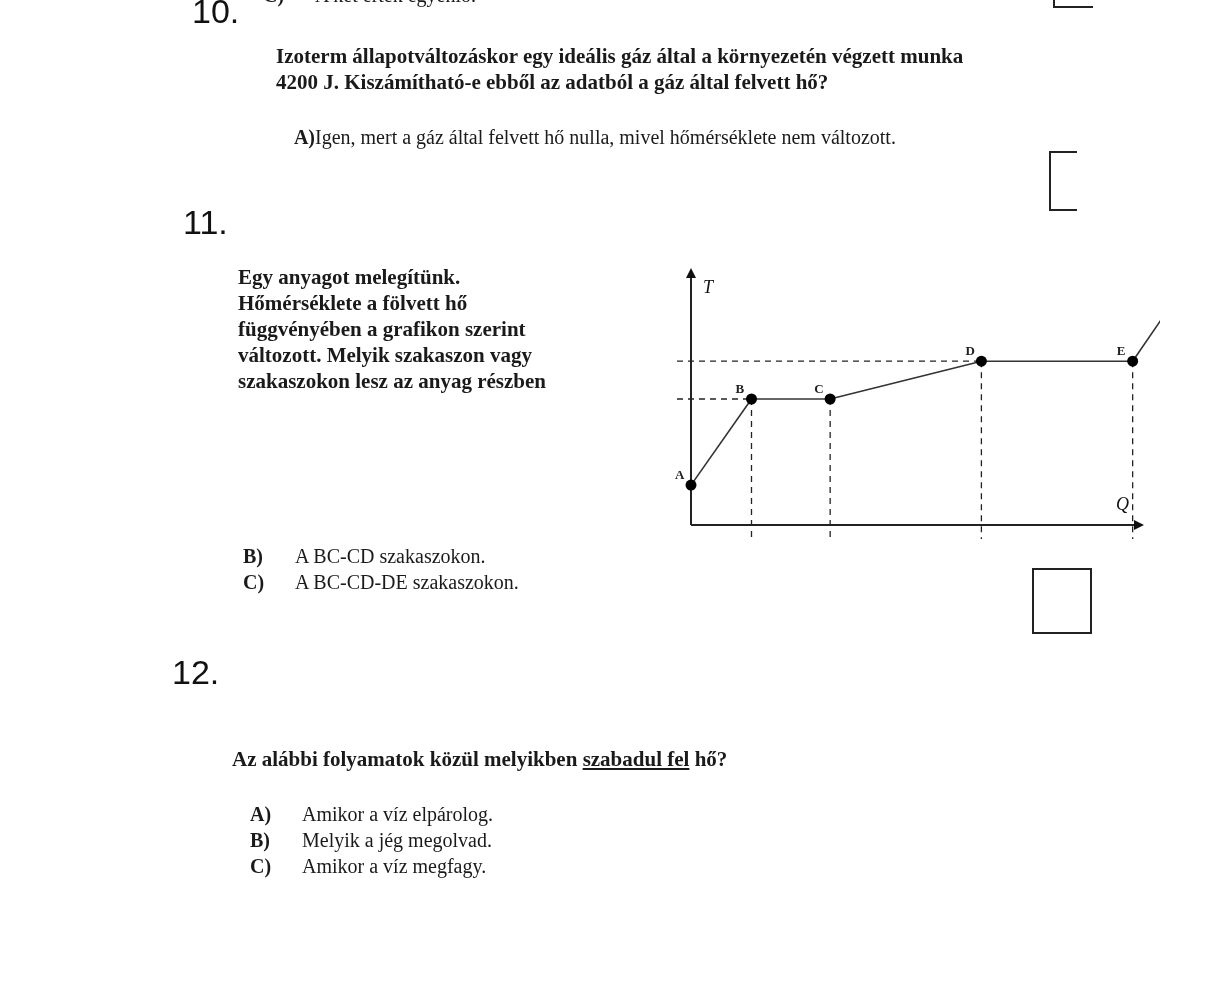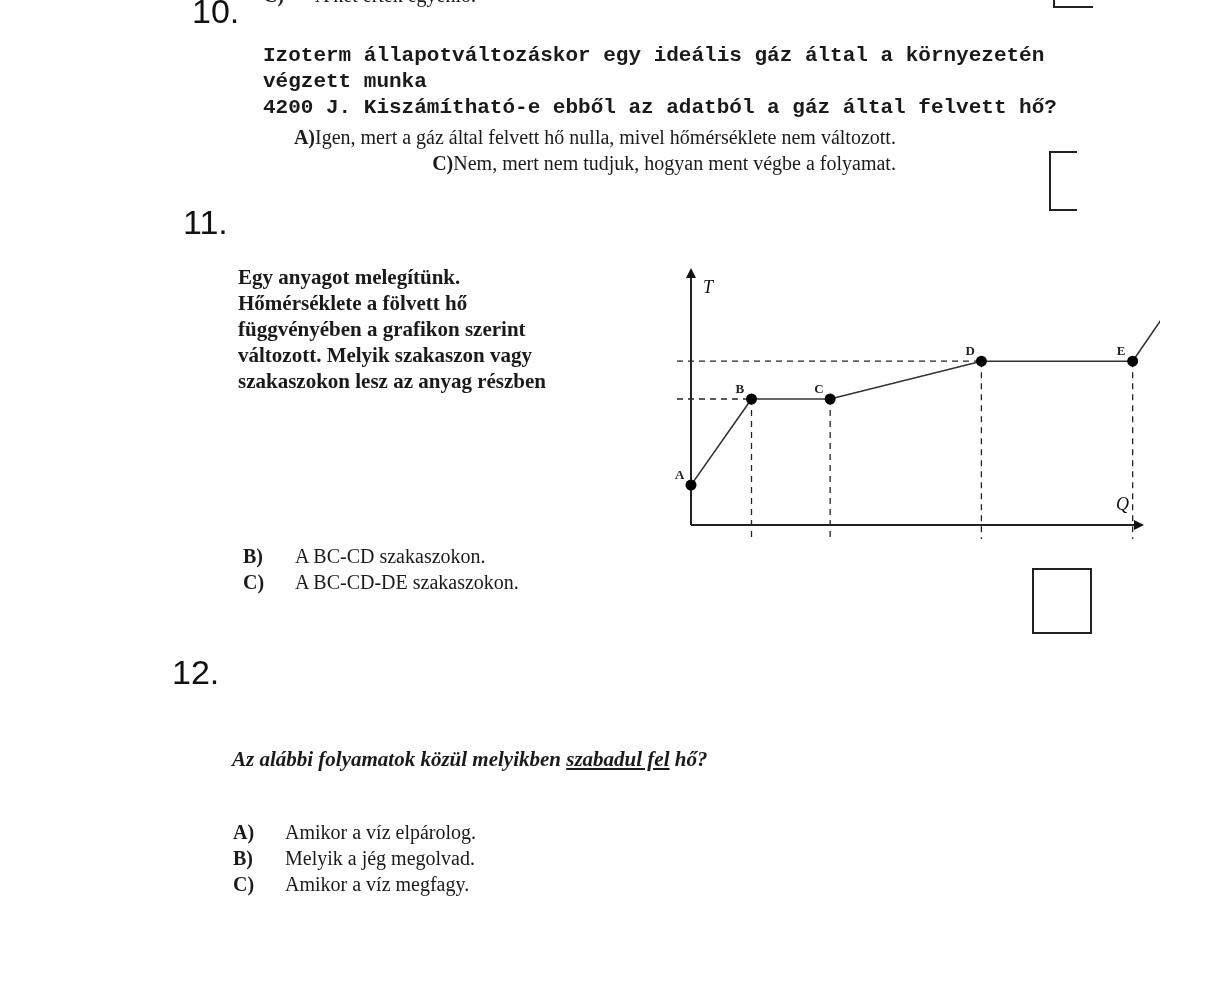--- a/index.html
+++ b/index.html
@@ -20,28 +20,27 @@
 <div class="abs clip-top" style="left:263px; top:0px; width:400px; height:8px;">
   <div class="opt" style="position:relative; top:-18px;">
     <span class="lbl">C)</span><span>A két érték egyenlő.</span>
   </div>
 </div>
 
 <div class="abs" style="left:1053px; top:-10px; width:38px; height:16px; border-left:2px solid #222; border-bottom:2px solid #222;"></div>
 
 <div class="abs qnum" style="left:192px; top:-6px;">10.</div>
 
-<div class="abs qtext" style="left:263px; top:43px; width:820px;font-family:Liberation Mono, monospace;">
+<div class="abs qtext" style="left:276px; top:43px; width:820px;">
   <div>Izoterm állapotváltozáskor egy ideális gáz által a környezetén végzett munka</div>
   <div>4200 J. Kiszámítható-e ebből az adatból a gáz által felvett hő?</div>
 </div>
 
 <div class="abs" style="left:263px; top:124px;text-align:right;">
   <div class="opt"><span class="lbl">A)</span><span>Igen, mert a gáz által felvett hő nulla, mivel hőmérséklete nem változott.</span></div>
-  <div class="opt"><span class="lbl">C)</span><span>Nem, mert nem tudjuk, hogyan ment végbe a folyamat.</span></div>
 </div>
 
 <div class="abs bracket" style="left:1049px; top:151px; width:26px; height:56px;"></div>
 
 <div class="abs qnum" style="left:183px; top:205px;">11.</div>
 
 <div class="abs qtext" style="left:238px; top:264px; width:380px;">
   <div>Egy anyagot melegítünk.</div>
   <div>Hőmérséklete a fölvett hő</div>
   <div>függvényében a grafikon szerint</div>
@@ -92,21 +91,21 @@
 
 <div class="abs" style="left:243px; top:543px;">
   <div class="opt"><span class="lbl">B)</span><span>A BC-CD szakaszokon.</span></div>
   <div class="opt"><span class="lbl">C)</span><span>A BC-CD-DE szakaszokon.</span></div>
 </div>
 
 <div class="abs box" style="left:1032px; top:568px; width:56px; height:62px;"></div>
 
 <div class="abs qnum" style="left:172px; top:655px;">12.</div>
 
-<div class="abs qtext" style="left:232px; top:746px; white-space:nowrap;font-style:italic;">
+<div class="abs qtext" style="left:232px; top:746px; white-space:nowrap;">
   <span>Az alábbi folyamatok közül melyikben </span><span style="text-decoration:underline;">szabadul fel</span><span> hő?</span>
 </div>
 
-<div class="abs" style="left:233px; top:801px;margin-top:18px;">
+<div class="abs" style="left:250px; top:801px;">
   <div class="opt"><span class="lbl">A)</span><span>Amikor a víz elpárolog.</span></div>
   <div class="opt"><span class="lbl">B)</span><span>Melyik a jég megolvad.</span></div>
   <div class="opt"><span class="lbl">C)</span><span>Amikor a víz megfagy.</span></div>
 </div>
 
 </body></html>

